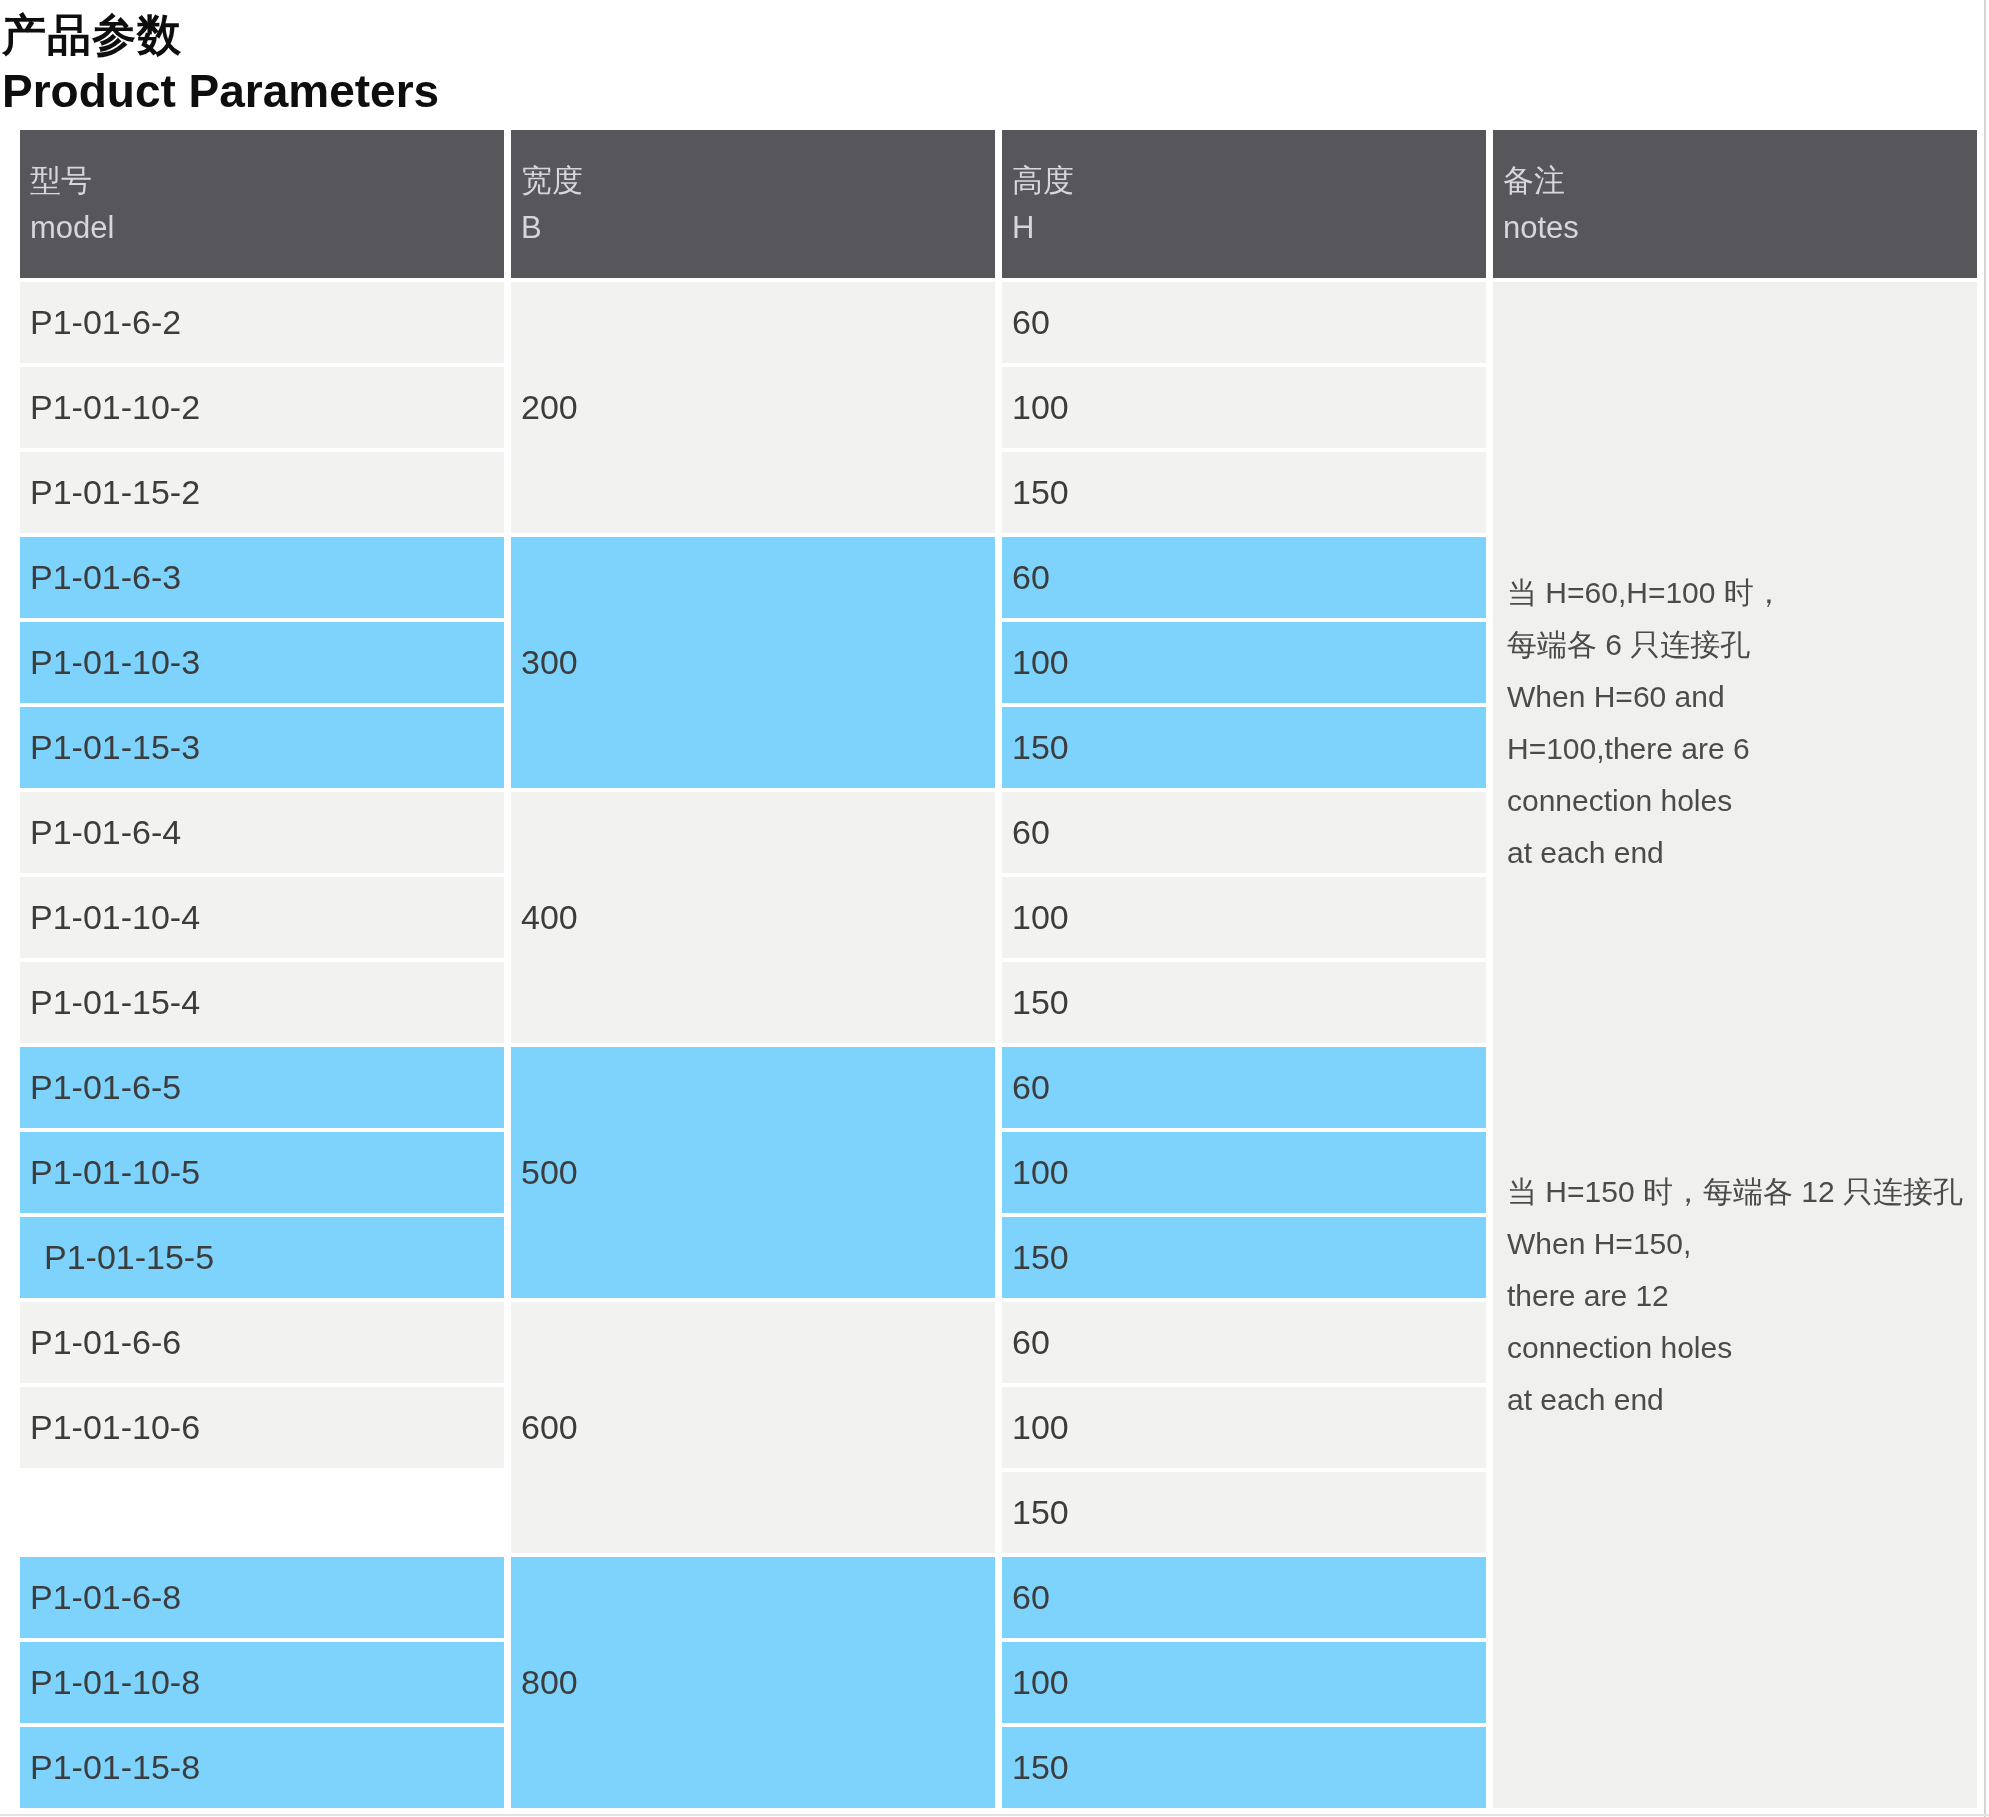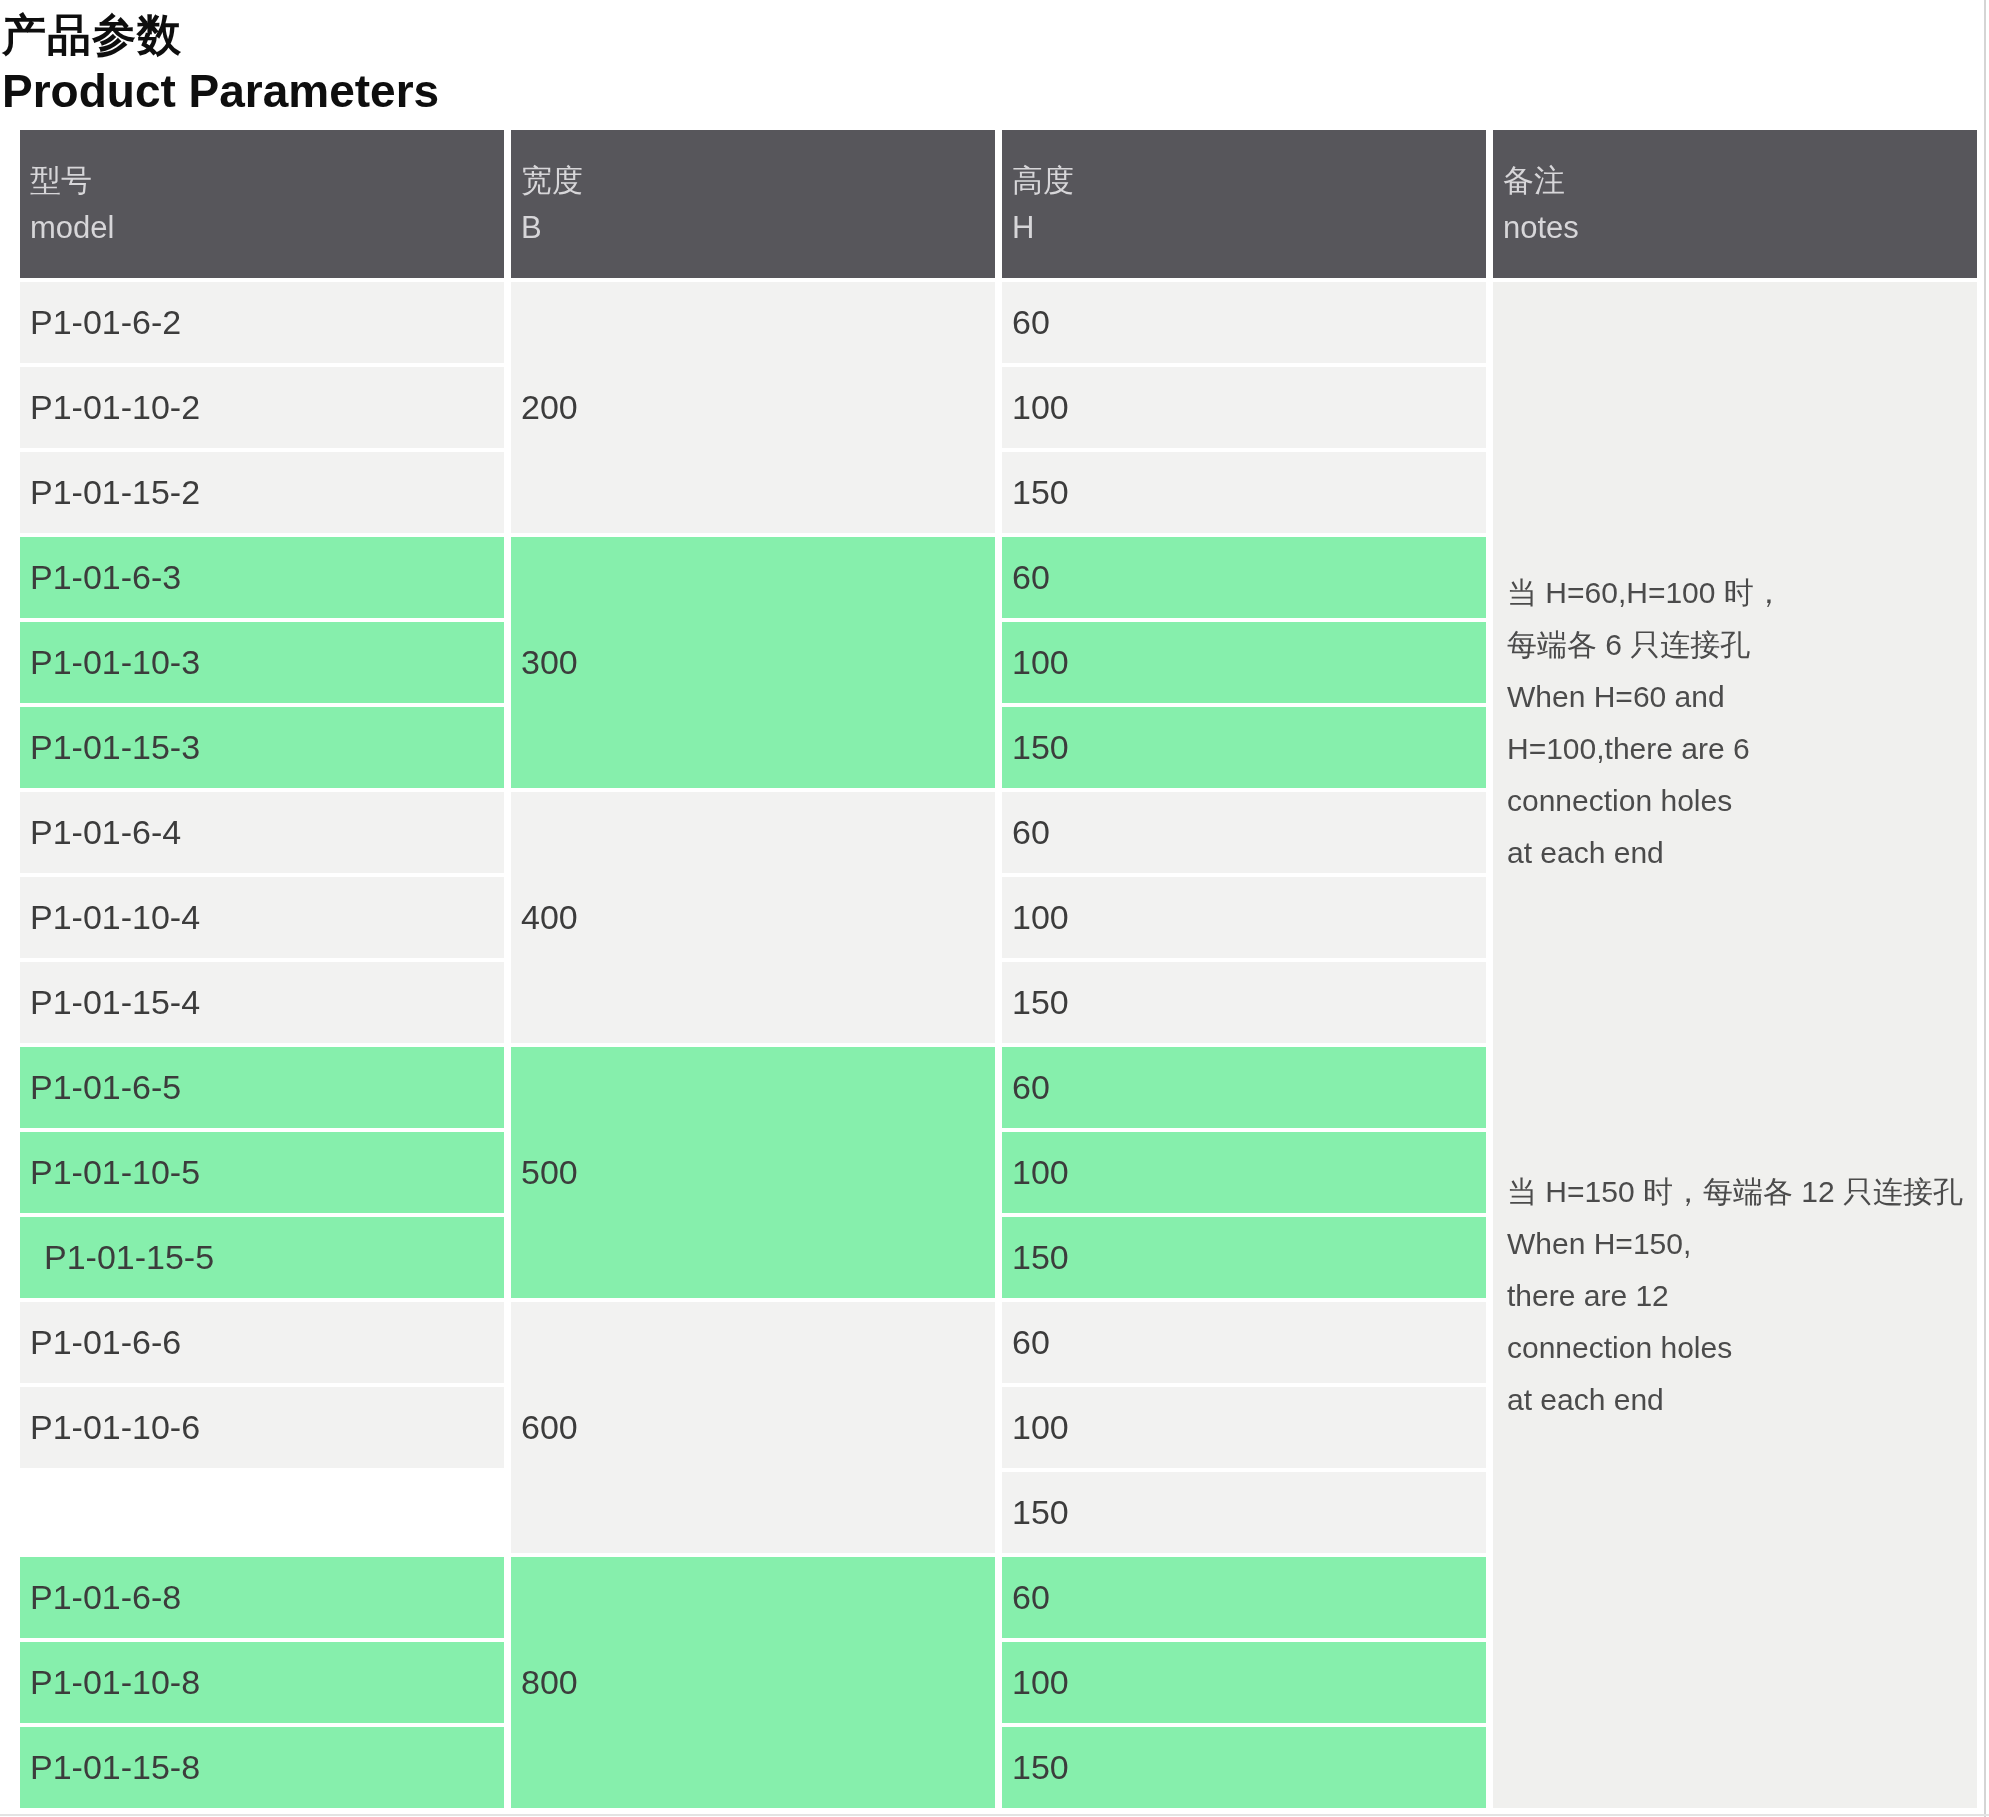--- a/index.html
+++ b/index.html
@@ -51,21 +51,21 @@
     color: #d7d6d9;
     font-size: 31px;
     line-height: 47px;
     grid-row: 1;
   }
   .body-cell {
     font-size: 34px;
     color: #3c3c3c;
   }
   .shade-light { background: #f2f2f1; }
-  .shade-gray  { background: #86efac; }
+  .shade-gray  { background: #7dd3fc; }
   .notes-cell {
     background: #f0f0ee;
     position: relative;
     grid-column: 4;
     grid-row: 2 / span 18;
   }
   .note-block {
     position: absolute;
     left: 14px;
     right: 6px;

